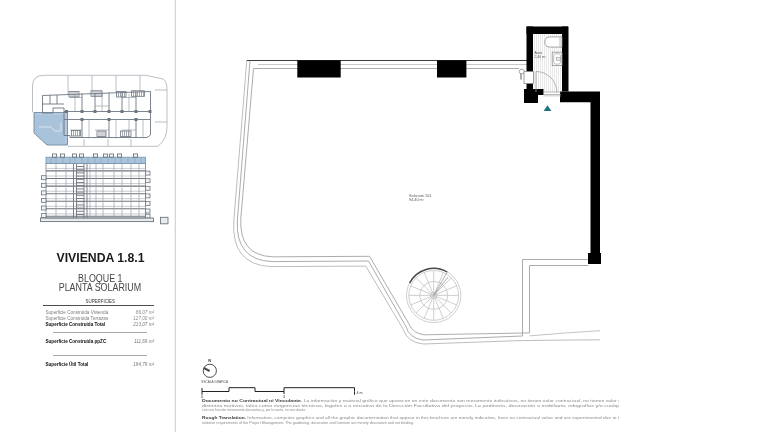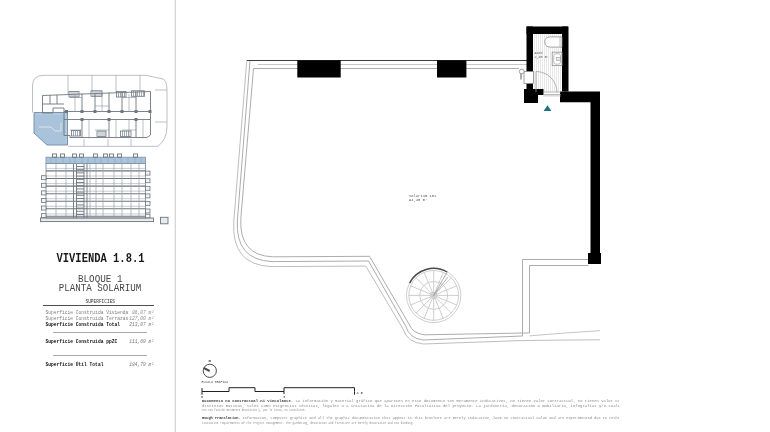--- a/index.html
+++ b/index.html
@@ -1,16 +1,16 @@
 <!DOCTYPE html>
 <html><head>
 <meta charset="utf-8">
 <style>
 html,body{margin:0;padding:0;background:#fff;}
-#page{position:relative;width:619px;height:432px;background:#fff;overflow:hidden;font-family:Liberation Mono, monospace;}
+#page{position:relative;width:619px;height:432px;background:#fff;overflow:hidden;font-family:Liberation Sans, sans-serif;}
 </style>
 </head>
 <body>
 <div id="page">
 <svg width="770" height="432" viewBox="0 0 770 432">
 
 <line x1="175.3" y1="0" x2="175.3" y2="432" stroke="#d2d2d2" stroke-width="1.2"></line>
 
 <g stroke="#a8aeb5" stroke-width="0.8" fill="none">
   <path d="M32.5,86 Q32.5,75.3 44,75.3 L146,75.3 L163,79 Q167,81 167,90 L167,127 Q167,139 158,146.3 L68,146.3 M32.5,86 L32.5,112.5"></path>

